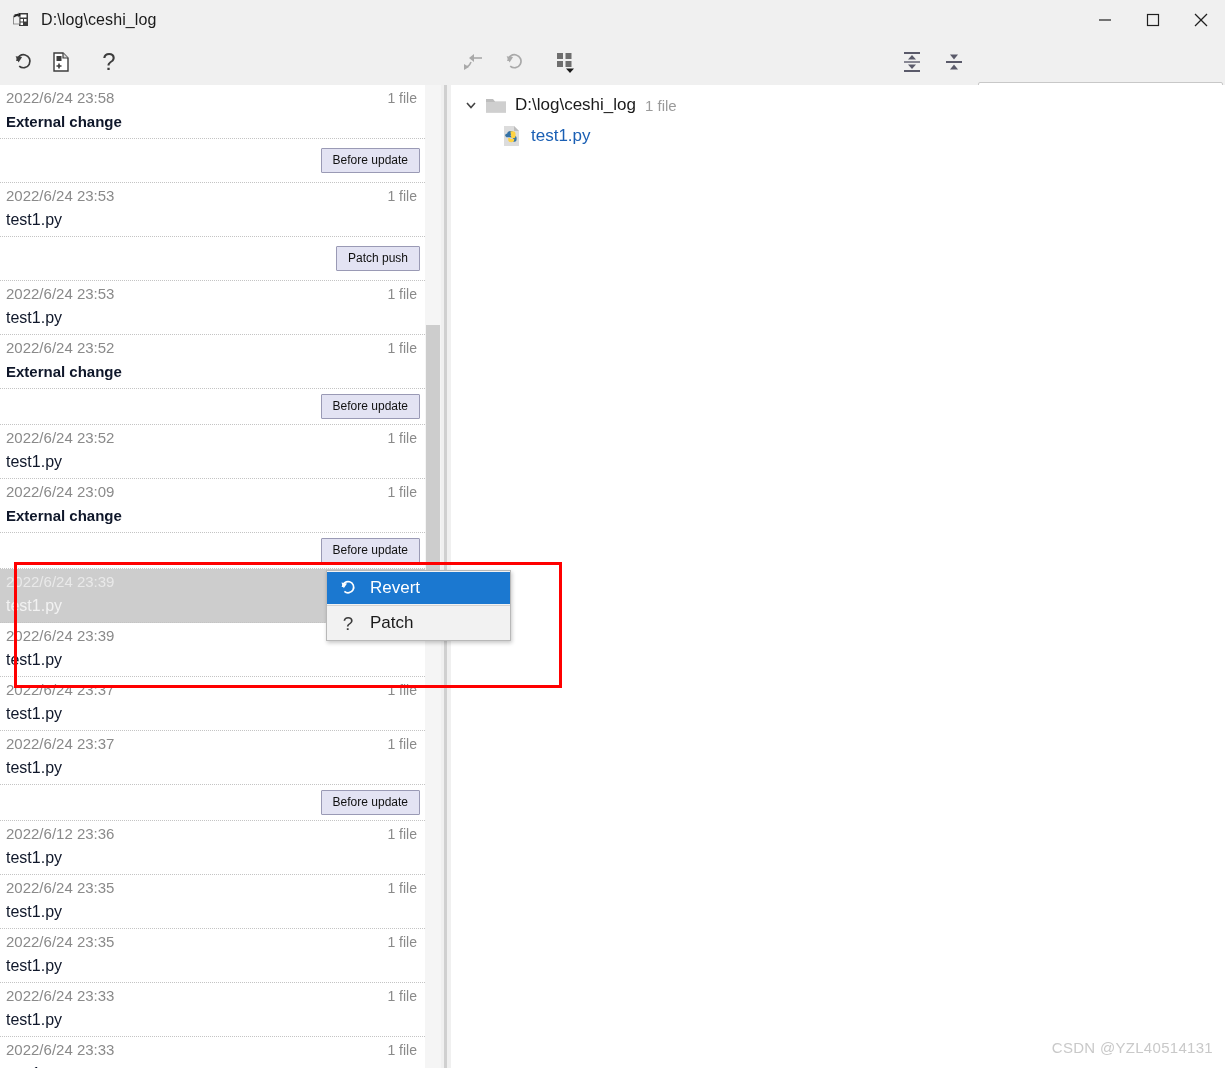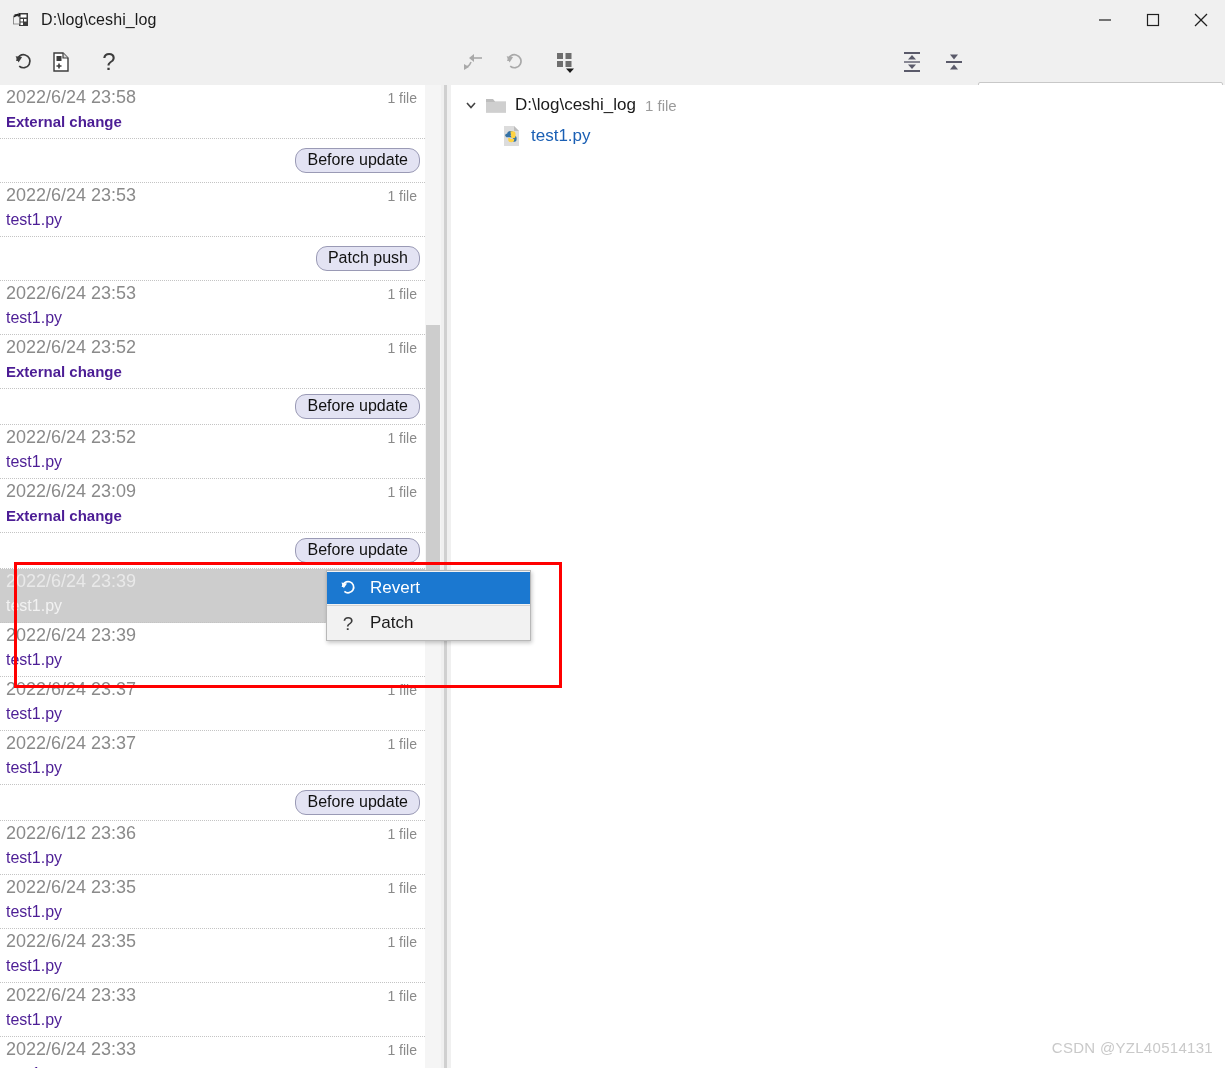--- a/index.html
+++ b/index.html
@@ -73,44 +73,44 @@
   .entry.tagrow { height: 36px; }
   .entry.tagrow.tall { height: 44px; }
   .entry.commit { height: 54px; }
   .entry.selected { background: #cdcdcd; }
   .row-top {
     position: relative; height: 25px;
     display: flex; align-items: center;
     padding: 0 8px 0 6px;
   }
   .ts {
-    font-size: 18px; color: #8a8a8a;
+    font-size: 15px; color: #8a8a8a;
   }
   .entry.selected .ts { color: #e9e9e9; }
   .fcount {
     margin-left: auto; font-size: 14px; color: #8a8a8a;
   }
   .entry.selected .fcount { color: #e9e9e9; }
   .msg {
-    padding: 0 8px 0 6px; font-size: 16px; color: #4c1d95;
+    padding: 0 8px 0 6px; font-size: 16px; color: #0f172a;
     line-height: 24px;
   }
   .msg.bold { font-weight: bold; font-size: 15px; }
   .entry.selected .msg { color: #f2f2f2; }
   .tag-wrap {
     height: 100%; display: flex; align-items: center; justify-content: flex-end;
     padding-right: 5px;
   }
   .tag {
     display: inline-block;
     background: #e3e3f3;
     border: 1px solid #9a9ab5;
-    border-radius: 11px;
+    border-radius: 1px;
     padding: 1px 11px 2px 11px;
-    font-size: 16px; color: #111;
+    font-size: 12px; color: #111;
     line-height: 20px;
   }
 
   
   #lp-scrollbar {
     position: absolute; left: 425px; top: 85px; width: 16px; height: 983px;
     background: #f5f5f5;
   }
   #lp-thumb {
     position: absolute; left: 1px; top: 240px; width: 14px; height: 250px;
@@ -143,21 +143,21 @@
   #tree-child {
     position: absolute; left: 50px; top: 36px;
     display: flex; align-items: center; height: 30px;
   }
   #py-icon { width: 22px; height: 22px; margin-right: 8px; position: relative; }
   #child-label { font-size: 17px; color: #1a5fb4; }
 
   
   #ctx-menu {
     position: absolute; left: 326px; top: 570px;
-    width: 205px;
+    width: 185px;
     background: #f2f2f2;
     border: 1px solid #b8b8b8;
     box-shadow: 1px 2px 4px rgba(0,0,0,.22);
     padding: 1px 0;
     z-index: 40;
   }
   .ctx-item {
     height: 32px; display: flex; align-items: center;
     padding-left: 8px; font-size: 17px; color: #1a1a1a;
   }

